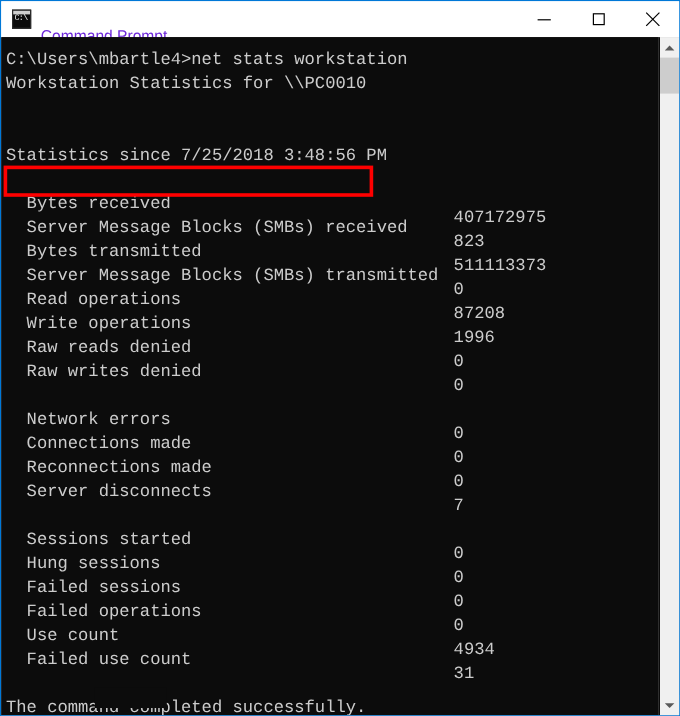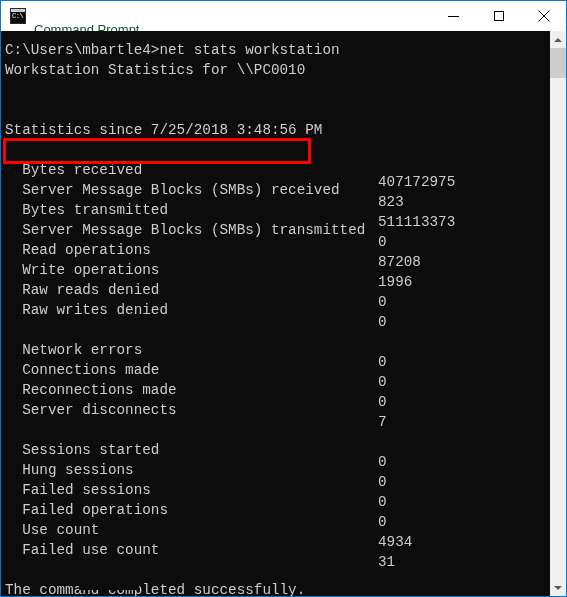--- a/index.html
+++ b/index.html
@@ -52,21 +52,21 @@
     position: absolute;
     left: 1px; top: 3px;
     font-family: "Liberation Mono", monospace;
     font-size: 7px;
     line-height: 9px;
     color: #f2f2f2;
     letter-spacing: -0.5px;
   }
   #titlebar-title {
     font-size: 13px;
-    color: #14532d;
+    color: #6d28d9;
     white-space: nowrap;
     margin-top: 27px;
   }
   #window-controls {
     position: absolute;
     right: 0; top: 0;
     height: 30px;
     display: flex;
   }
   .wc-btn {

